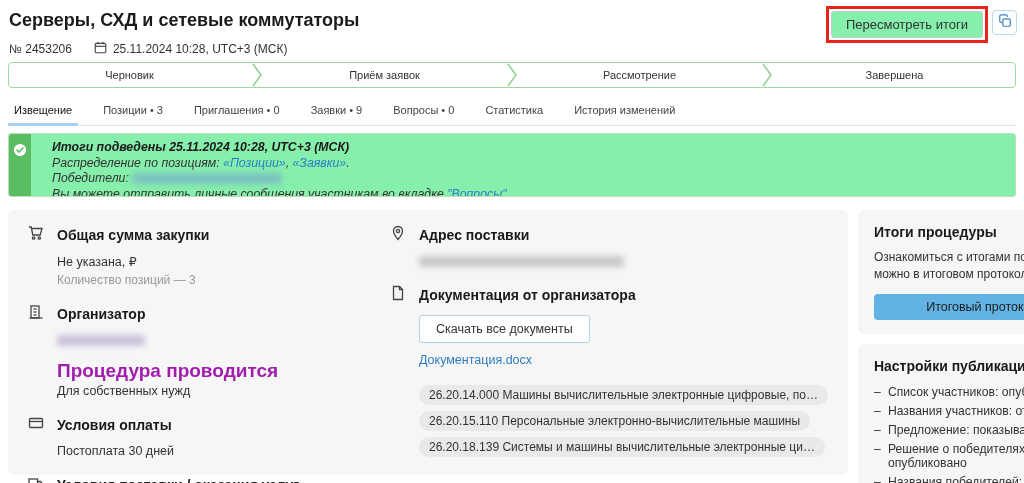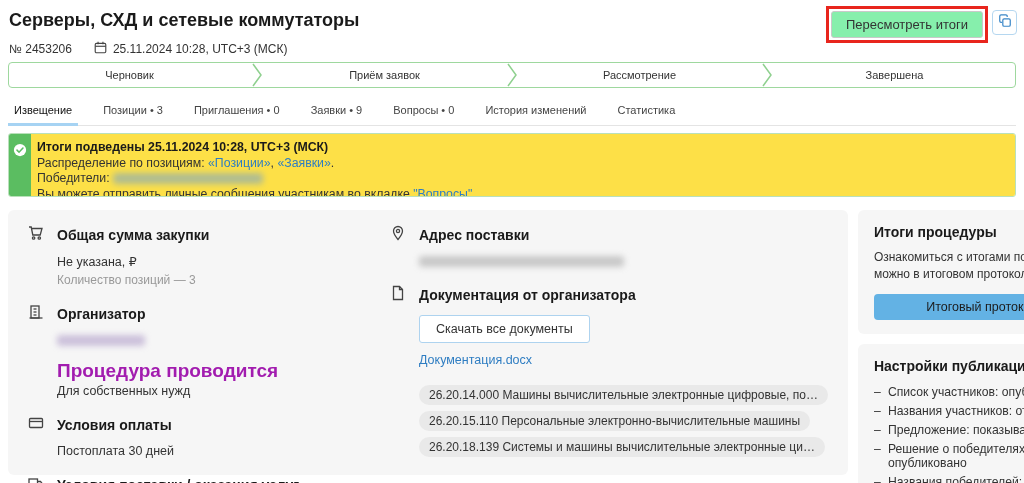--- a/index.html
+++ b/index.html
@@ -30,21 +30,21 @@
   .tabs { position: absolute; top: 100px; left: 8px; right: 8px; display: flex; gap: 27px; padding-left: 4px;
     border-bottom: 1px solid #e4e4e4; }
   .tab { font-size: 11px; color: #444; padding: 4px 2px 9px 2px; cursor: pointer; position: relative; white-space: nowrap; }
   .tab.active { color: #111; }
   .tab.active::after { content: ""; position: absolute; left: -4px; right: -4px; bottom: -1px; height: 3px; background: #a6d3f3; }
 
   
   .banner { position: absolute; top: 133px; left: 8px; right: 8px; height: 64px; display: flex;
     border: 1px solid #b9e0ba; border-radius: 3px; overflow: hidden; }
   .banner-strip { width: 22px; background: #5bbd61; display: flex; justify-content: center; padding-top: 9px; flex: none; }
-  .banner-body { flex: 1; background: #fde047; padding: 6px 6px; font-size: 12.3px; line-height: 1.27; }
+  .banner-body { flex: 1; background: #86efac; padding: 6px 21px; font-size: 12.3px; line-height: 1.27; font-style: italic; }
   .banner-title { font-weight: bold; color: #1a1a1a; }
   .banner-line { color: #333; }
   .blink { color: #2e7dc2; cursor: pointer; }
 
   
   .content { position: absolute; top: 210px; left: 8px; right: 8px; bottom: 8px; display: flex; gap: 10px; }
   .card { background: #f6f6f6; border-radius: 6px; }
   .card-main { flex: 1; display: flex; padding: 15px 20px; }
   .col-left { width: 362px; flex: none; }
   .col-mid { flex: 1; }
@@ -134,22 +134,22 @@
     </div>
     <div class="step">Завершена</div>
   </div>
 
   <div class="tabs">
     <div class="tab active">Извещение</div>
     <div class="tab">Позиции • 3</div>
     <div class="tab">Приглашения • 0</div>
     <div class="tab">Заявки • 9</div>
     <div class="tab">Вопросы • 0</div>
+    <div class="tab">Статистика</div>
     <div class="tab">История изменений</div>
-    <div class="tab">Статистика</div>
   </div>
 
   <div class="banner">
     <div class="banner-strip">
       <span>
         <svg width="14" height="14" viewBox="0 0 16 16">
             <circle cx="8" cy="8" r="7" fill="#fff"></circle>
           <path d="M4.6 8.2l2.3 2.3 4.5-4.8" fill="none" stroke="#5bbd61" stroke-width="1.8" stroke-linecap="round"></path>
           </svg>
       </span>

